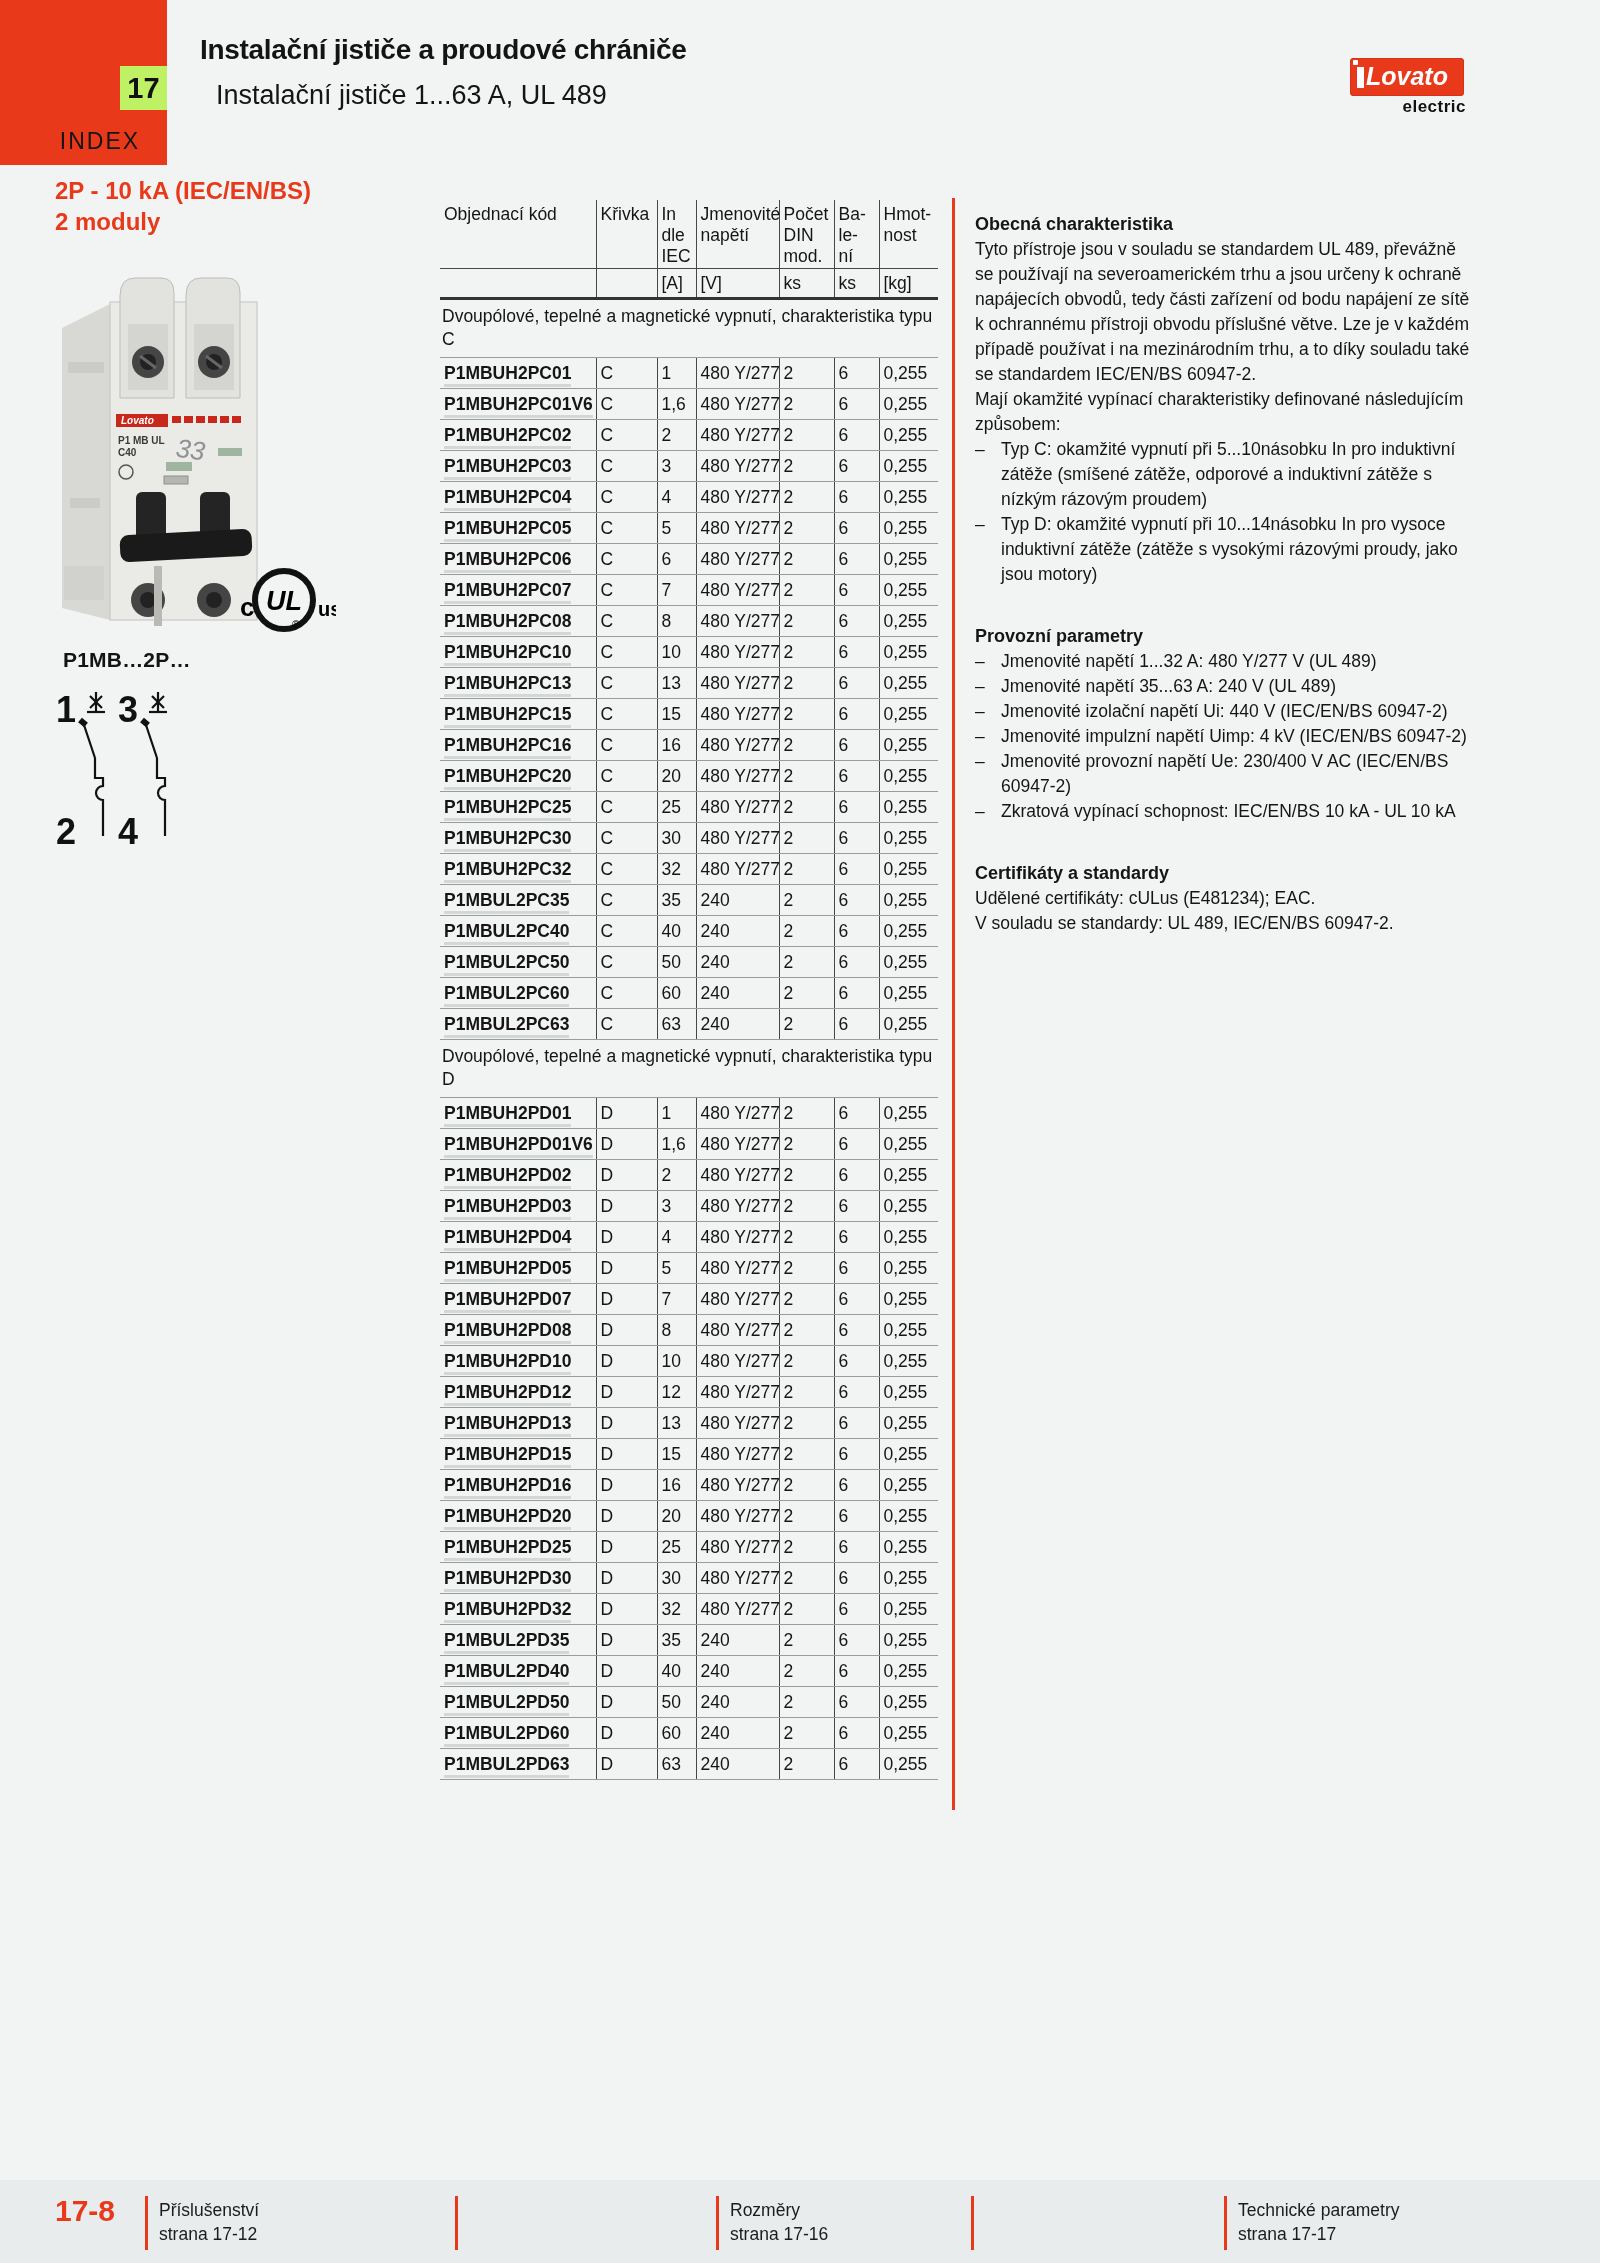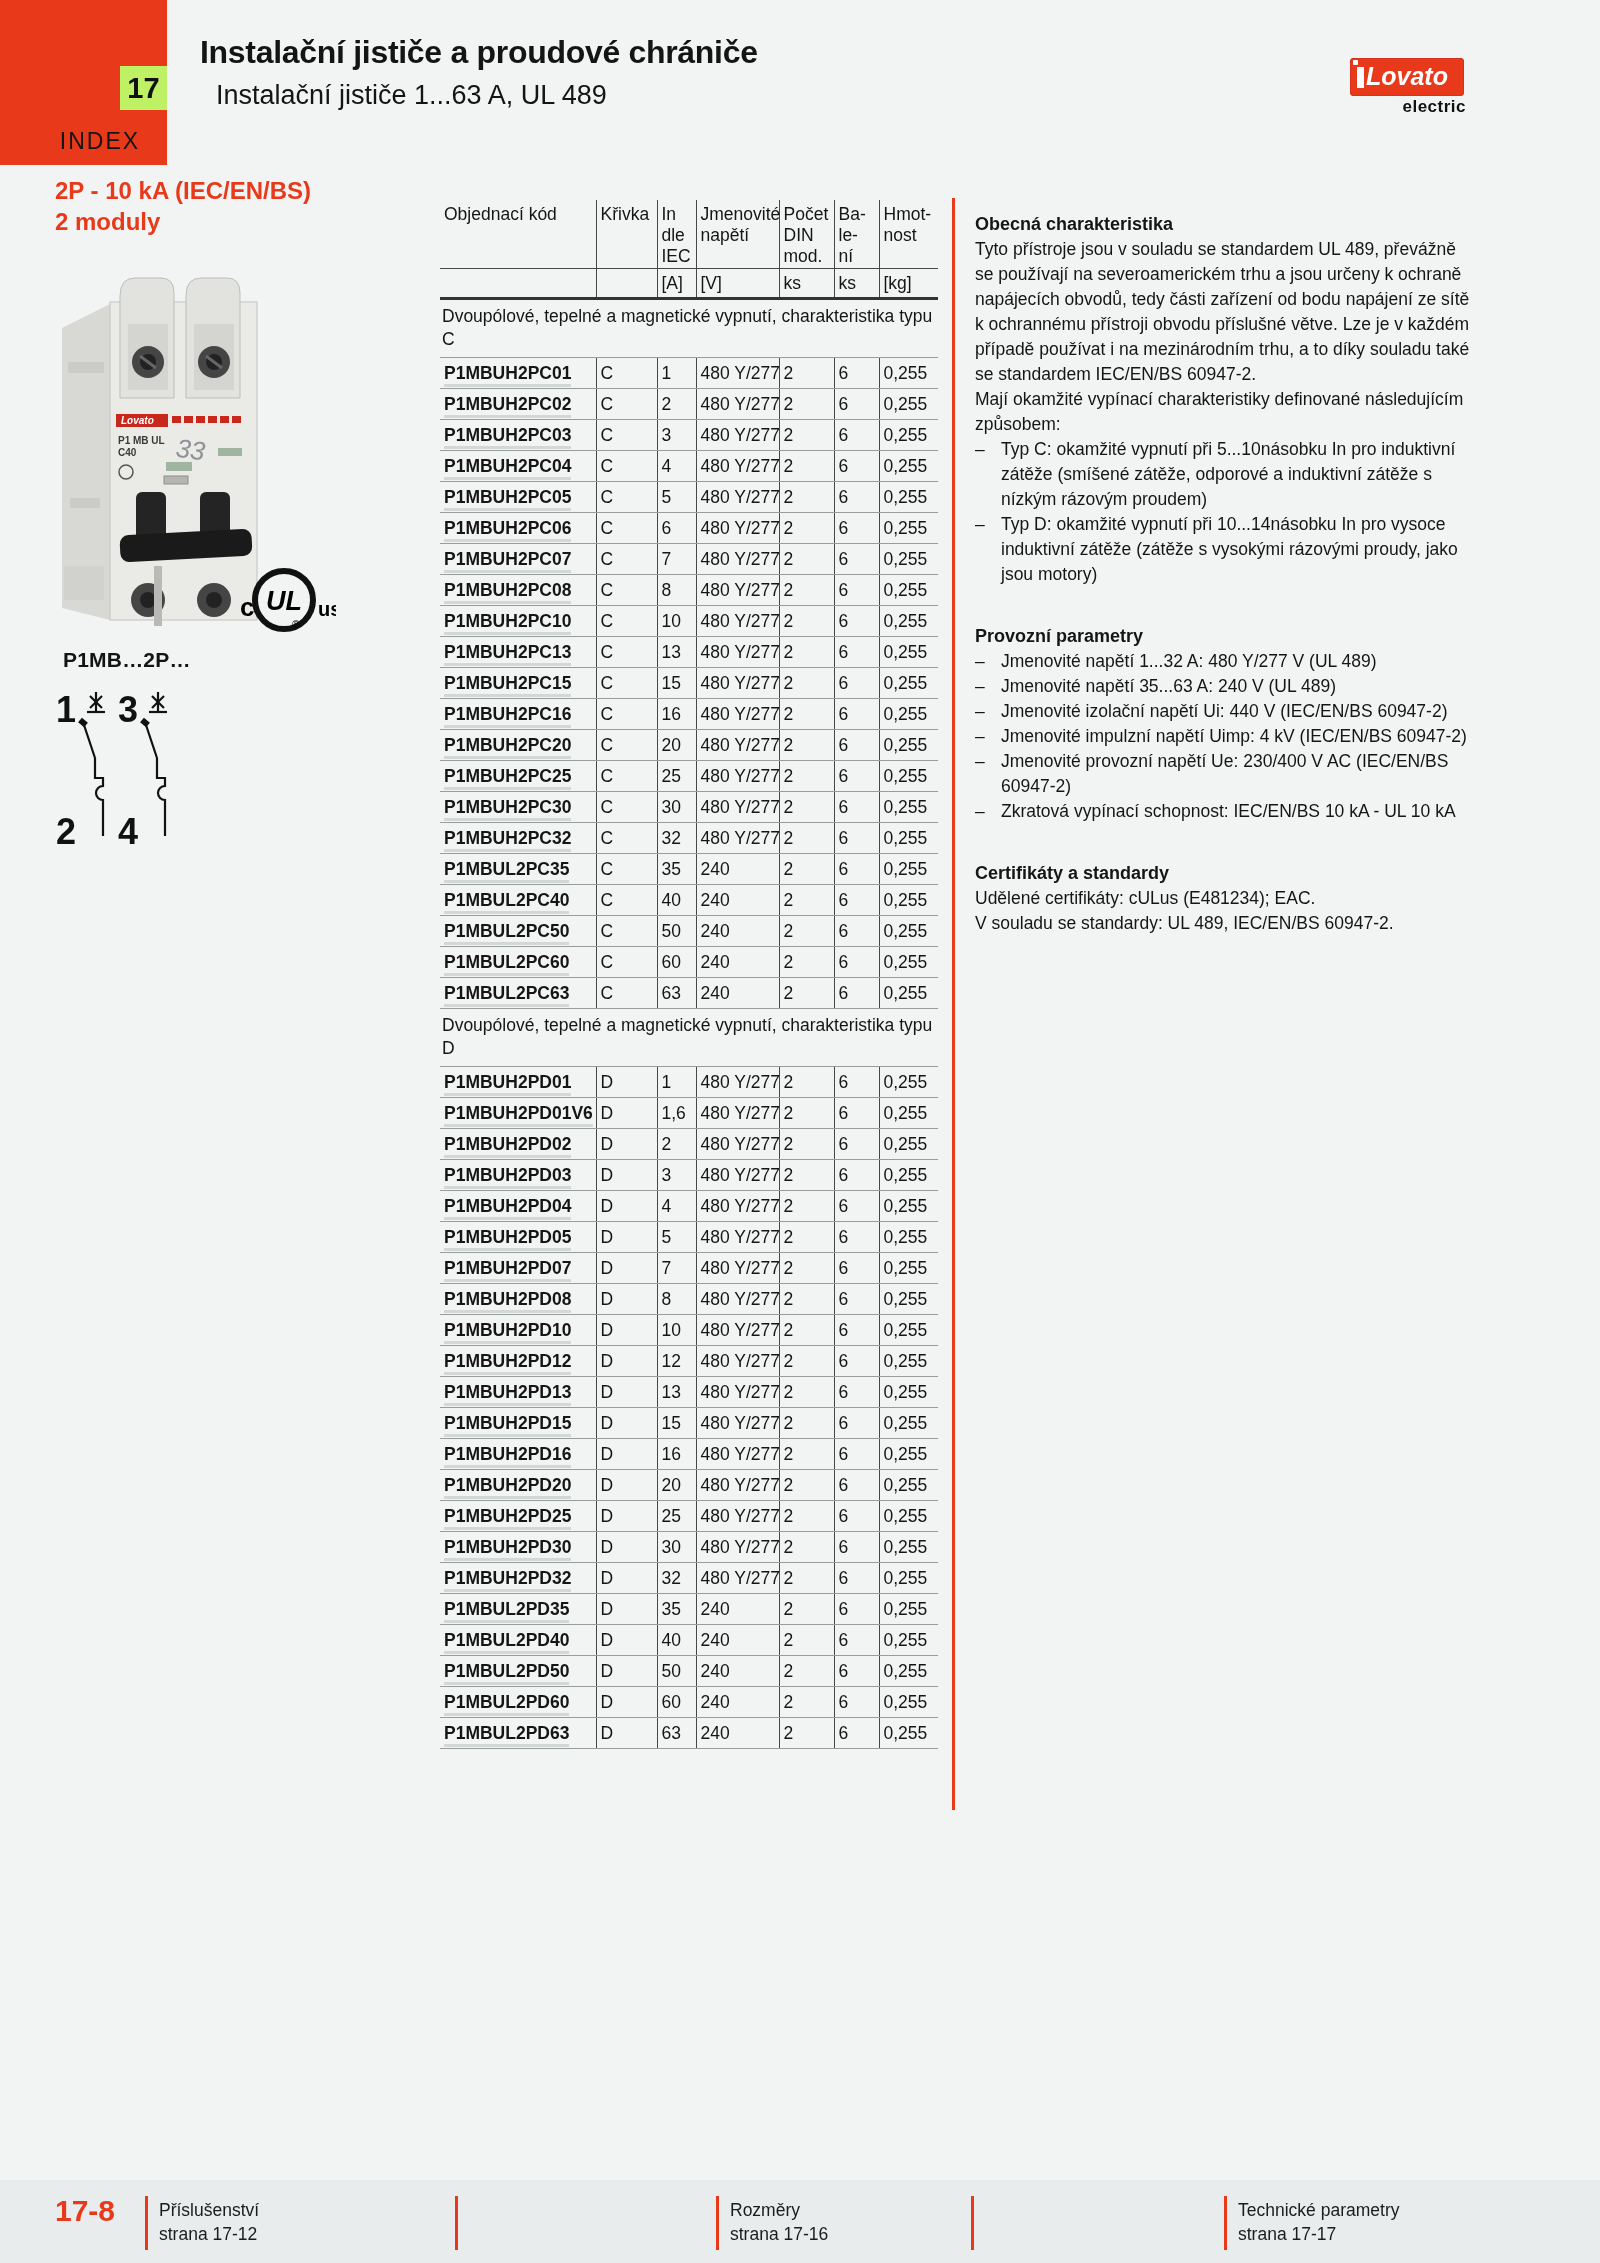--- a/index.html
+++ b/index.html
@@ -19,21 +19,21 @@
   
   .red-block{position:absolute;left:0;top:0;width:167px;height:165px;background:var(--accent);}
   .chapter-num{
     position:absolute;left:120px;top:66px;width:47px;height:44px;background:#bef264;
     font-size:29px;font-weight:700;text-align:center;line-height:44px;color:#111;
   }
   .index-label{
     position:absolute;left:40px;top:128px;width:120px;text-align:center;
     font-size:23px;letter-spacing:2px;color:#151515;
   }
-  .page-title{position:absolute;left:200px;top:34px;font-size:32px;font-weight:700;letter-spacing:-.3px;}
+  .page-title{position:absolute;left:200px;top:34px;font-size:28px;font-weight:700;letter-spacing:-.3px;}
   .page-subtitle{position:absolute;left:216px;top:80px;font-size:27px;}
   .logo{position:absolute;left:1350px;top:58px;width:116px;}
   .logo-box{
     position:relative;width:114px;height:38px;background:var(--accent);border-radius:4px;
     color:#fff;font-weight:700;font-style:italic;font-size:25px;text-align:center;line-height:36px;
     box-shadow:0 0 0 1px #d2331a inset;
   }
   .logo-chimney{position:absolute;left:7px;top:9px;width:7px;height:21px;background:#fff;}
   .logo-chimney::before{content:"";position:absolute;left:-4px;top:-7px;width:5px;height:5px;background:#fff;border-radius:1px;}
   .logo-sub{margin-top:1px;text-align:right;font-weight:700;font-size:17px;letter-spacing:.5px;color:#111;}
@@ -220,20 +220,29 @@
       <tr>
         <td class="cell"><span class="code">P1MBUH2PC01</span></td>
         <td class="cell">C</td>
         <td class="cell">1</td>
         <td class="cell">480 Y/277</td>
         <td class="cell">2</td>
         <td class="cell">6</td>
         <td class="cell">0,255</td>
       </tr>
       <tr>
+        <td class="cell"><span class="code">P1MBUH2PC01V6</span></td>
+        <td class="cell">C</td>
+        <td class="cell">1,6</td>
+        <td class="cell">480 Y/277</td>
+        <td class="cell">2</td>
+        <td class="cell">6</td>
+        <td class="cell">0,255</td>
+      </tr>
+      <tr>
         <td class="cell"><span class="code">P1MBUH2PC02</span></td>
         <td class="cell">C</td>
         <td class="cell">2</td>
         <td class="cell">480 Y/277</td>
         <td class="cell">2</td>
         <td class="cell">6</td>
         <td class="cell">0,255</td>
       </tr>
       <tr>
         <td class="cell"><span class="code">P1MBUH2PC03</span></td>

